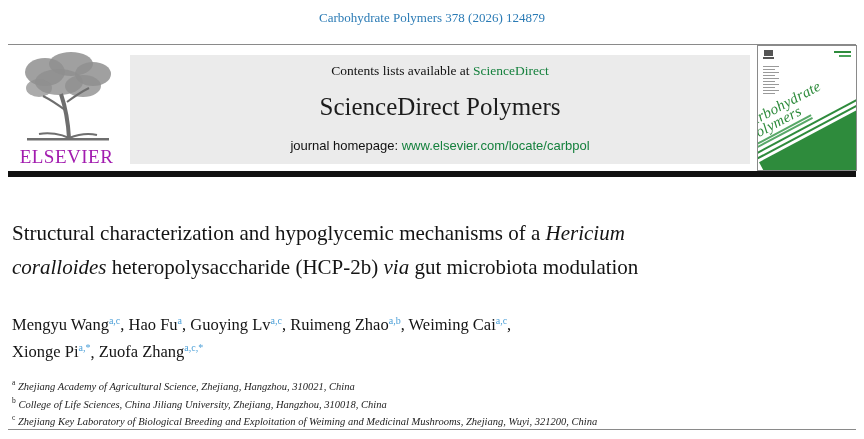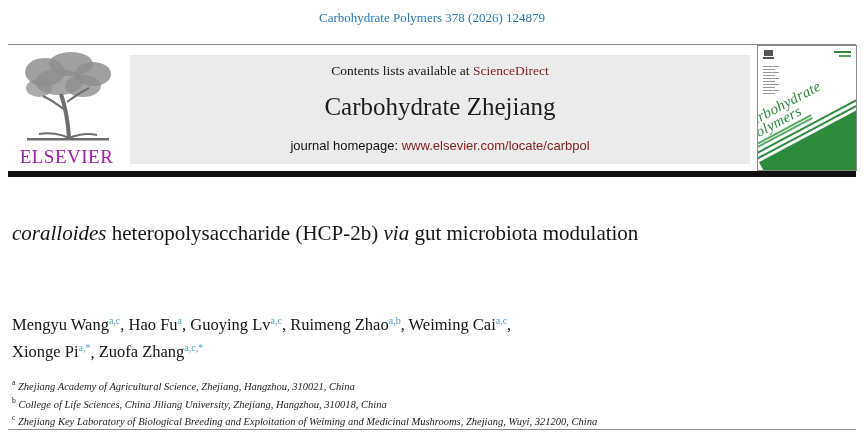--- a/index.html
+++ b/index.html
@@ -16,21 +16,21 @@
   
   .elsevier { position:absolute; left:10px; top:50px; width:113px; height:118px;
               text-align:center; }
   .elsevier svg { display:block; margin:0 auto; }
   .elsevier-name { font-size:19px; color:#a21caf; letter-spacing:0.5px;
                    margin-top:1px; font-family:"Liberation Serif", serif; }
 
   .banner { position:absolute; left:130px; top:55px; width:620px; height:109px;
             background:#ebebeb; text-align:center; }
   .contents-line { margin-top:8px; font-size:13.5px; color:#111; }
-  .link-blue { color:#7f1d1d; }
+  .link-blue { color:#15803d; }
   .banner-journal { margin-top:14px; font-size:25px; color:#1c1c1c; }
   .homepage-line { margin-top:17px; font-size:13px; color:#111;
                    font-family:Liberation Sans, sans-serif; }
 
   
   .cover { position:absolute; left:757px; top:45px; width:100px; height:126px;
            border:1px solid #8a8a8a; background:#fff; overflow:hidden; }
   .cover-minilogo { position:absolute; top:4px; left:5px; width:11px; }
   .cover-minilogo i { display:block; background:#555; }
   .cover-minilogo i:nth-child(1){ height:6px; width:9px; margin:0 auto 1px; }
@@ -98,21 +98,21 @@
         <path d="M54 88 C64 84 74 83 82 85" stroke-width="2"></path>
       </g>
       <rect x="12" y="88" width="82" height="2.5" fill="#6e6e6e"></rect>
     </svg>
   </span>
   <div class="elsevier-name">ELSEVIER</div>
 </div>
 
 <div class="banner">
   <div class="contents-line"><span>Contents lists available at </span><span class="link-blue">ScienceDirect</span></div>
-  <div class="banner-journal">Carbohydrate Zhejiang</div>
+  <div class="banner-journal">ScienceDirect Polymers</div>
   <div class="homepage-line"><span>journal homepage: </span><span class="link-blue">www.elsevier.com/locate/carbpol</span></div>
 </div>
 
 <div class="cover">
   <span class="cover-minilogo">
       <i></i>
       <i></i>
     </span>
   <span class="cover-issn">
       <i></i>
@@ -143,20 +143,21 @@
         <i></i>
         <i></i>
       </div>
     <div class="cover-block"></div>
   </div>
 </div>
 
 <div class="rule-thick"></div>
 
 <div class="article-title">
+  <div><span>Structural characterization and hypoglycemic mechanisms of a </span><span class="it">Hericium</span></div>
   <div><span class="it">coralloides</span><span> heteropolysaccharide (HCP-2b) </span><span class="it">via</span><span> gut microbiota modulation</span></div>
 </div>
 
 <div class="authors">
   <div><span><span>Mengyu Wang</span><sup>a,c</sup></span><span>, </span><span><span>Hao Fu</span><sup>a</sup></span><span>, </span><span><span>Guoying Lv</span><sup>a,c</sup></span><span>, </span><span><span>Ruimeng Zhao</span><sup>a,b</sup></span><span>, </span><span><span>Weiming Cai</span><sup>a,c</sup></span><span>,</span></div>
   <div><span><span>Xionge Pi</span><sup>a,*</sup></span><span>, </span><span><span>Zuofa Zhang</span><sup>a,c,*</sup></span><span></span></div>
 </div>
 
 <div class="affiliations">
   <div><sup>a</sup> <span>Zhejiang Academy of Agricultural Science, Zhejiang, Hangzhou, 310021, China</span></div>

